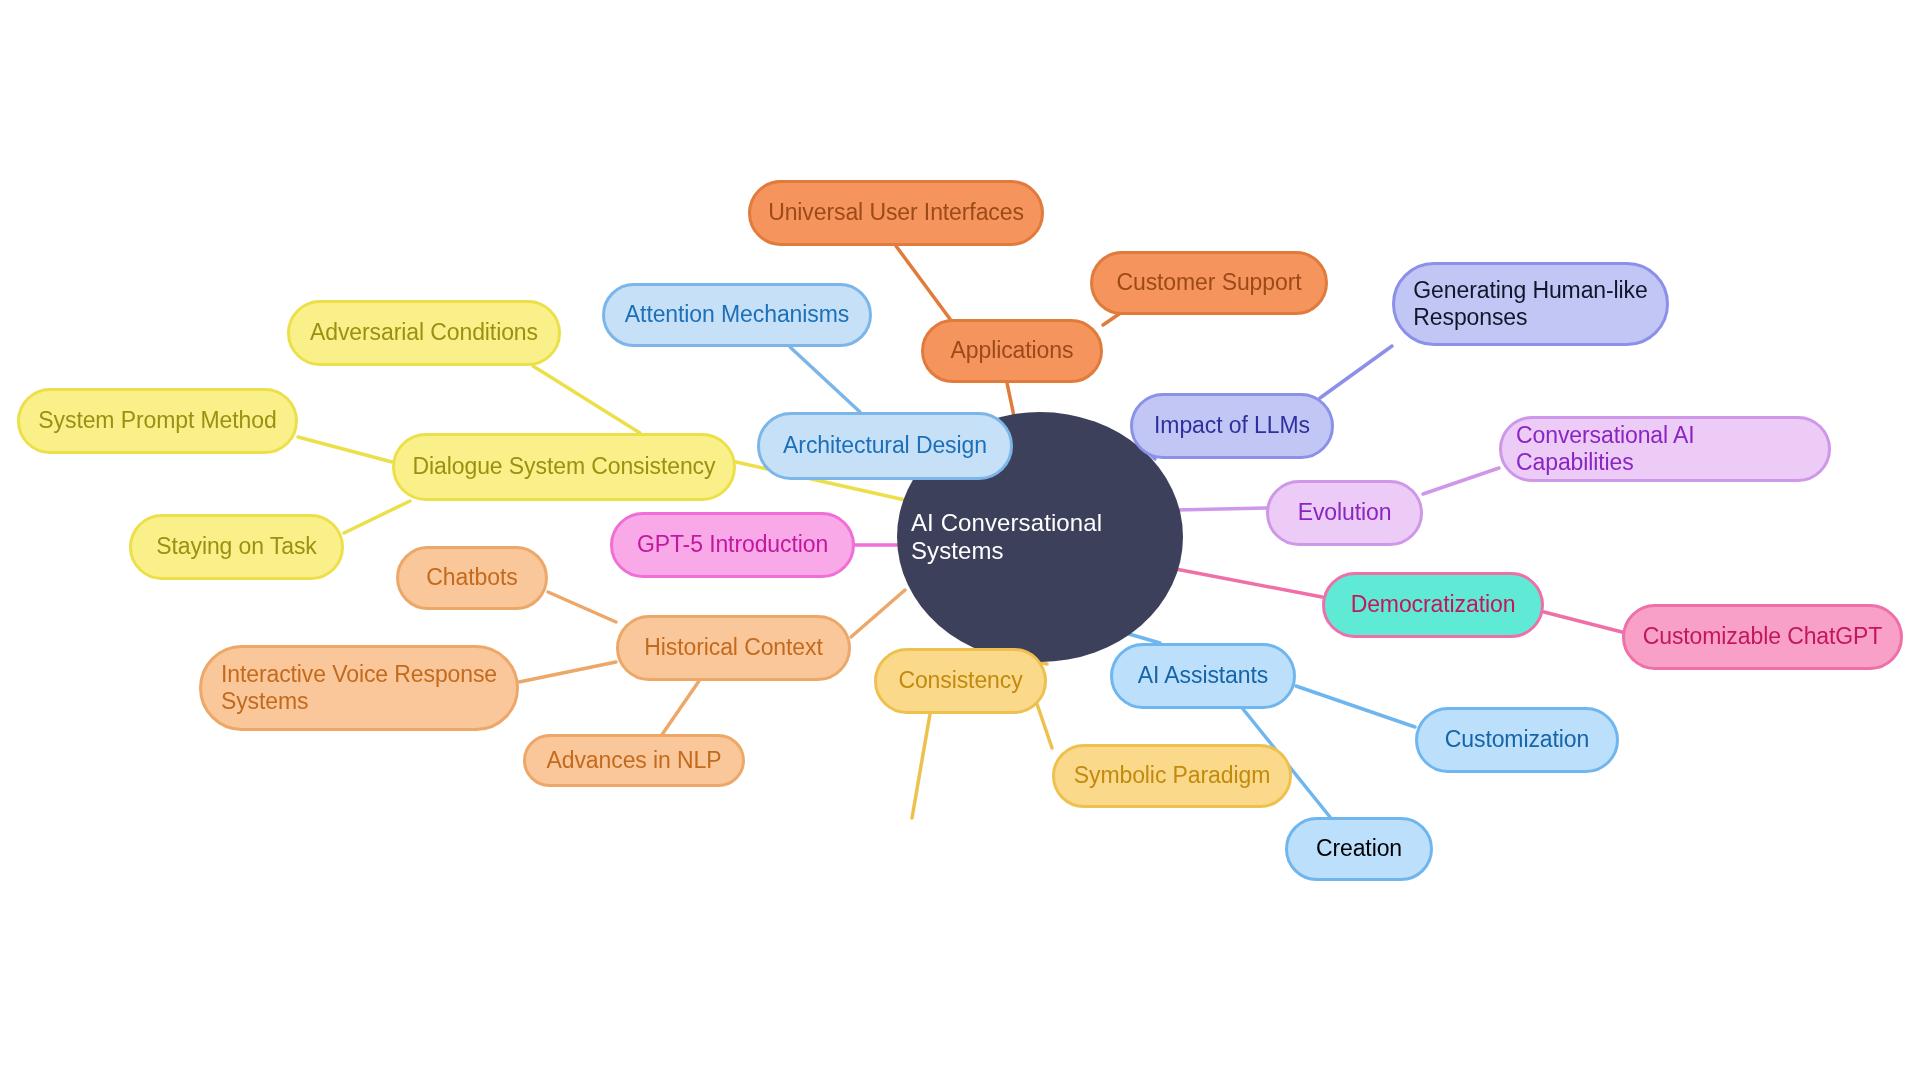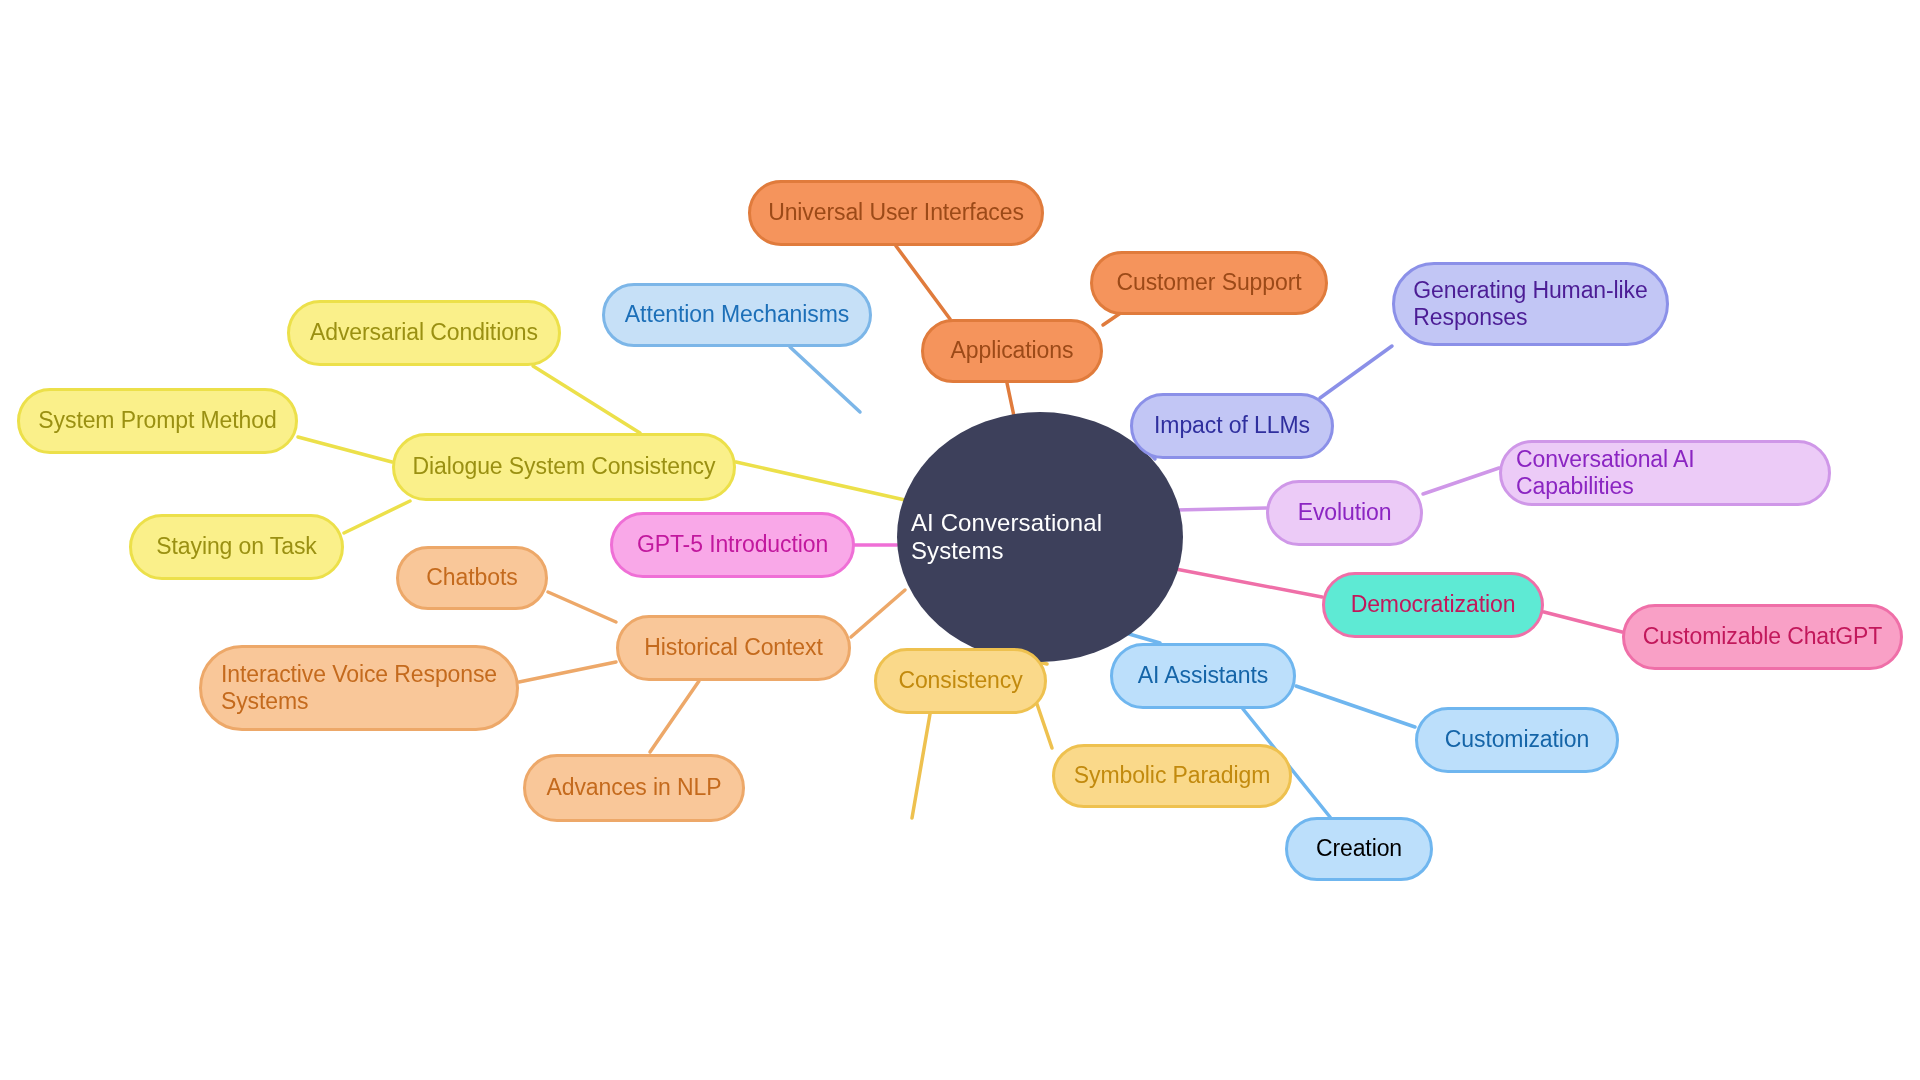--- a/index.html
+++ b/index.html
@@ -85,36 +85,37 @@
       <line x1="1423" y1="494" x2="1499" y2="468" stroke="#cf97e8" stroke-width="3.5" stroke-linecap="round"></line>
       <line x1="1160" y1="566" x2="1322" y2="597" stroke="#ef6fa8" stroke-width="3.5" stroke-linecap="round"></line>
       <line x1="1544" y1="612" x2="1622" y2="632" stroke="#ef6fa8" stroke-width="3.5" stroke-linecap="round"></line>
     </svg>
   <div id="node-layer">
       <div class="node root" style="left: 897px; top: 412px; width: 286px; height: 250px; background: rgb(61, 64, 91); color: rgb(255, 255, 255);"><span>AI Conversational Systems</span></div>
       <div class="node" style="left: 748px; top: 180px; width: 296px; height: 66px; background: rgb(245, 148, 92); border-color: rgb(224, 123, 60); color: rgb(156, 74, 24);"><span>Universal User Interfaces</span></div>
       <div class="node" style="left: 1090px; top: 205px; width: 238px; height: 64px; background: rgb(245, 148, 92); border-color: rgb(224, 123, 60); color: rgb(156, 74, 24); margin-top: 46px;"><span>Customer Support</span></div>
       <div class="node" style="left: 921px; top: 319px; width: 182px; height: 64px; background: rgb(245, 148, 92); border-color: rgb(224, 123, 60); color: rgb(156, 74, 24);"><span>Applications</span></div>
       <div class="node" style="left: 602px; top: 283px; width: 270px; height: 64px; background: rgb(198, 224, 247); border-color: rgb(124, 182, 232); color: rgb(28, 111, 184);"><span>Attention Mechanisms</span></div>
+      <div class="node" style="left: 757px; top: 412px; width: 256px; height: 68px; background: rgb(198, 224, 247); border-color: rgb(124, 182, 232); color: rgb(28, 111, 184);"><span>Architectural Design</span></div>
       <div class="node" style="left: 287px; top: 300px; width: 274px; height: 66px; background: rgb(250, 240, 138); border-color: rgb(236, 224, 74); color: rgb(154, 144, 18);"><span>Adversarial Conditions</span></div>
       <div class="node" style="left: 17px; top: 388px; width: 281px; height: 66px; background: rgb(250, 240, 138); border-color: rgb(236, 224, 74); color: rgb(154, 144, 18);"><span>System Prompt Method</span></div>
       <div class="node" style="left: 392px; top: 433px; width: 344px; height: 68px; background: rgb(250, 240, 138); border-color: rgb(236, 224, 74); color: rgb(154, 144, 18);"><span>Dialogue System Consistency</span></div>
       <div class="node" style="left: 129px; top: 514px; width: 215px; height: 66px; background: rgb(250, 240, 138); border-color: rgb(236, 224, 74); color: rgb(154, 144, 18);"><span>Staying on Task</span></div>
       <div class="node" style="left: 610px; top: 512px; width: 245px; height: 66px; background: rgb(249, 168, 232); border-color: rgb(239, 111, 214); color: rgb(194, 24, 158);"><span>GPT-5 Introduction</span></div>
       <div class="node" style="left: 396px; top: 546px; width: 152px; height: 64px; background: rgb(249, 199, 153); border-color: rgb(237, 168, 105); color: rgb(196, 106, 29);"><span>Chatbots</span></div>
       <div class="node" style="left: 616px; top: 615px; width: 235px; height: 66px; background: rgb(249, 199, 153); border-color: rgb(237, 168, 105); color: rgb(196, 106, 29);"><span>Historical Context</span></div>
       <div class="node" style="left: 199px; top: 645px; width: 320px; height: 86px; background: rgb(249, 199, 153); border-color: rgb(237, 168, 105); color: rgb(196, 106, 29);"><span>Interactive Voice Response
 Systems</span></div>
-      <div class="node" style="left: 523px; top: 754px; width: 222px; height: 68px; background: rgb(249, 199, 153); border-color: rgb(237, 168, 105); color: rgb(196, 106, 29);"><span>Advances in NLP</span></div>
+      <div class="node" style="left: 523px; top: 734px; width: 222px; height: 53px; background: rgb(249, 199, 153); border-color: rgb(237, 168, 105); color: rgb(196, 106, 29);"><span>Advances in NLP</span></div>
       <div class="node" style="left: 874px; top: 648px; width: 173px; height: 66px; background: rgb(250, 217, 138); border-color: rgb(238, 193, 79); color: rgb(194, 138, 14);"><span>Consistency</span></div>
       <div class="node" style="left: 1052px; top: 744px; width: 240px; height: 64px; background: rgb(250, 217, 138); border-color: rgb(238, 193, 79); color: rgb(194, 138, 14);"><span>Symbolic Paradigm</span></div>
       <div class="node" style="left: 1415px; top: 707px; width: 204px; height: 66px; background: rgb(188, 223, 251); border-color: rgb(111, 182, 239); color: rgb(21, 101, 168);"><span>Customization</span></div>
       <div class="node" style="left: 1110px; top: 643px; width: 186px; height: 66px; background: rgb(188, 223, 251); border-color: rgb(111, 182, 239); color: rgb(21, 101, 168);"><span>AI Assistants</span></div>
       <div class="node" style="left: 1285px; top: 817px; width: 148px; height: 64px; background: rgb(188, 223, 251); border-color: rgb(111, 182, 239); color: #000000;"><span>Creation</span></div>
       <div class="node" style="left: 1130px; top: 393px; width: 204px; height: 66px; background: rgb(194, 198, 245); border-color: rgb(139, 144, 232); color: rgb(47, 47, 158);"><span>Impact of LLMs</span></div>
-      <div class="node" style="left: 1392px; top: 262px; width: 277px; height: 84px; background: rgb(194, 198, 245); border-color: rgb(139, 144, 232); color: #4c1d95;"><span>Generating Human-like
+      <div class="node" style="left: 1392px; top: 262px; width: 277px; height: 84px; background: rgb(194, 198, 245); border-color: rgb(139, 144, 232); color: #0f172a;"><span>Generating Human-like
 Responses</span></div>
       <div class="node" style="left: 1266px; top: 480px; width: 157px; height: 66px; background: rgb(236, 203, 247); border-color: rgb(207, 151, 232); color: rgb(139, 37, 194);"><span>Evolution</span></div>
-      <div class="node" style="left: 1499px; top: 440px; width: 332px; height: 66px; background: rgb(236, 203, 247); border-color: rgb(207, 151, 232); color: rgb(139, 37, 194);"><span>Conversational AI Capabilities</span></div>
+      <div class="node" style="left: 1499px; top: 416px; width: 332px; height: 66px; background: rgb(236, 203, 247); border-color: rgb(207, 151, 232); color: rgb(139, 37, 194);"><span>Conversational AI Capabilities</span></div>
       <div class="node" style="left: 1322px; top: 572px; width: 222px; height: 66px; background: #5eead4; border-color: rgb(239, 111, 168); color: rgb(194, 24, 91);"><span>Democratization</span></div>
       <div class="node" style="left: 1622px; top: 604px; width: 281px; height: 66px; background: rgb(249, 160, 198); border-color: rgb(239, 111, 168); color: rgb(194, 24, 91);"><span>Customizable ChatGPT</span></div>
     </div>
 </div>
 
 </body></html>

